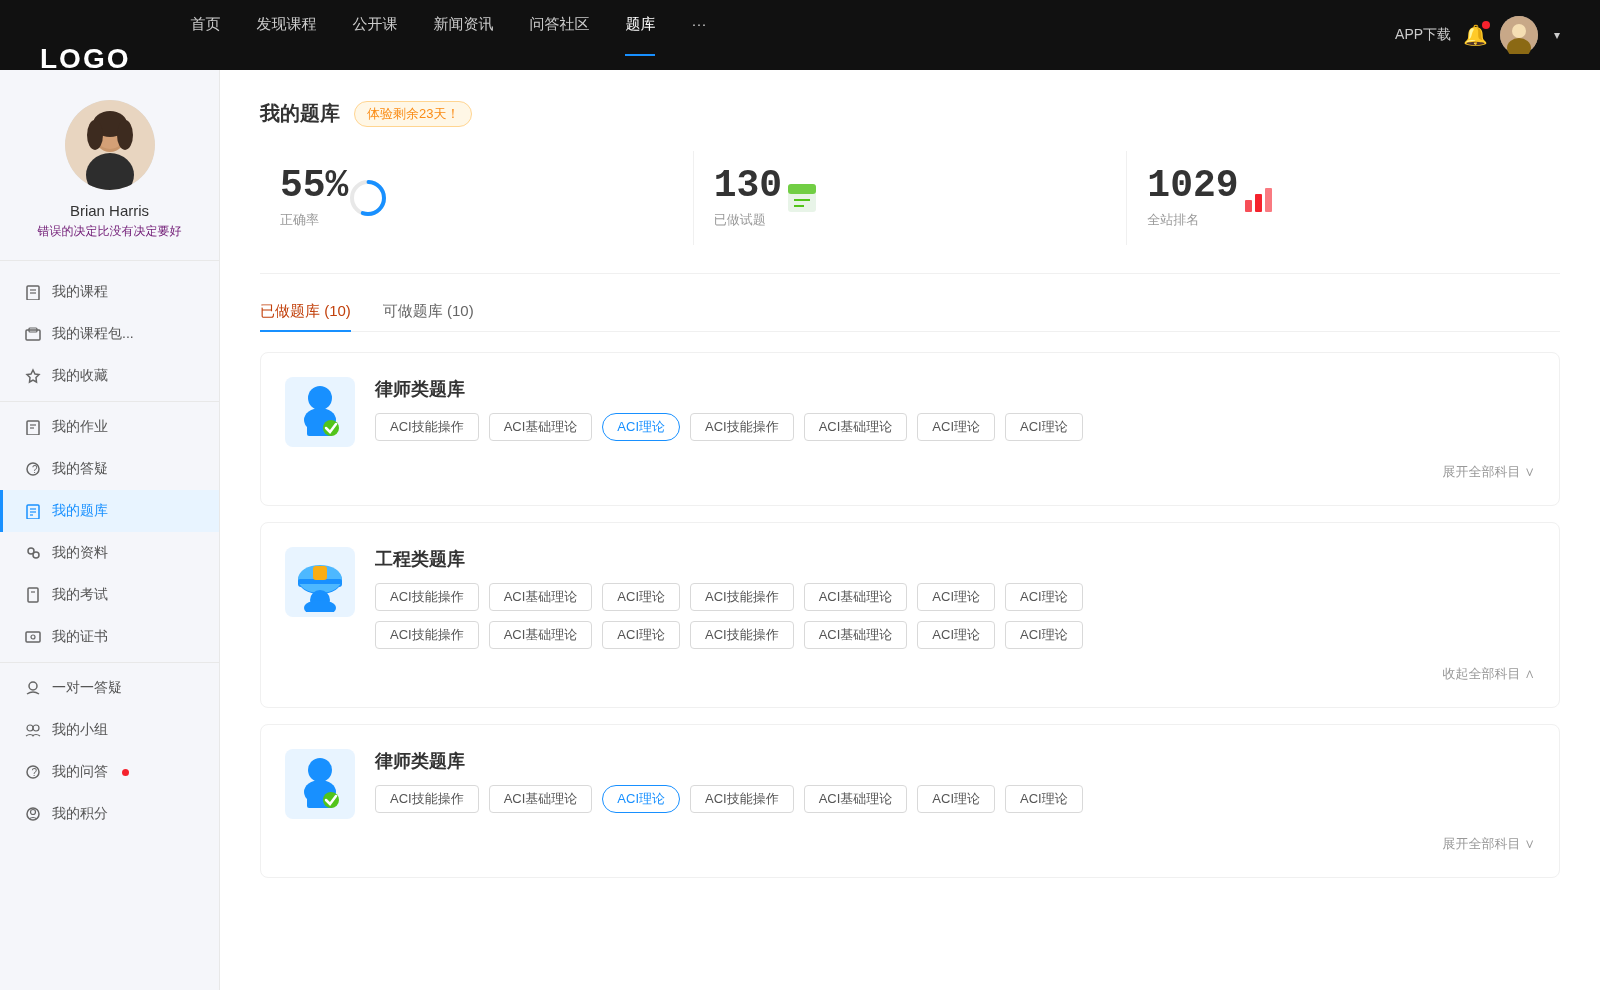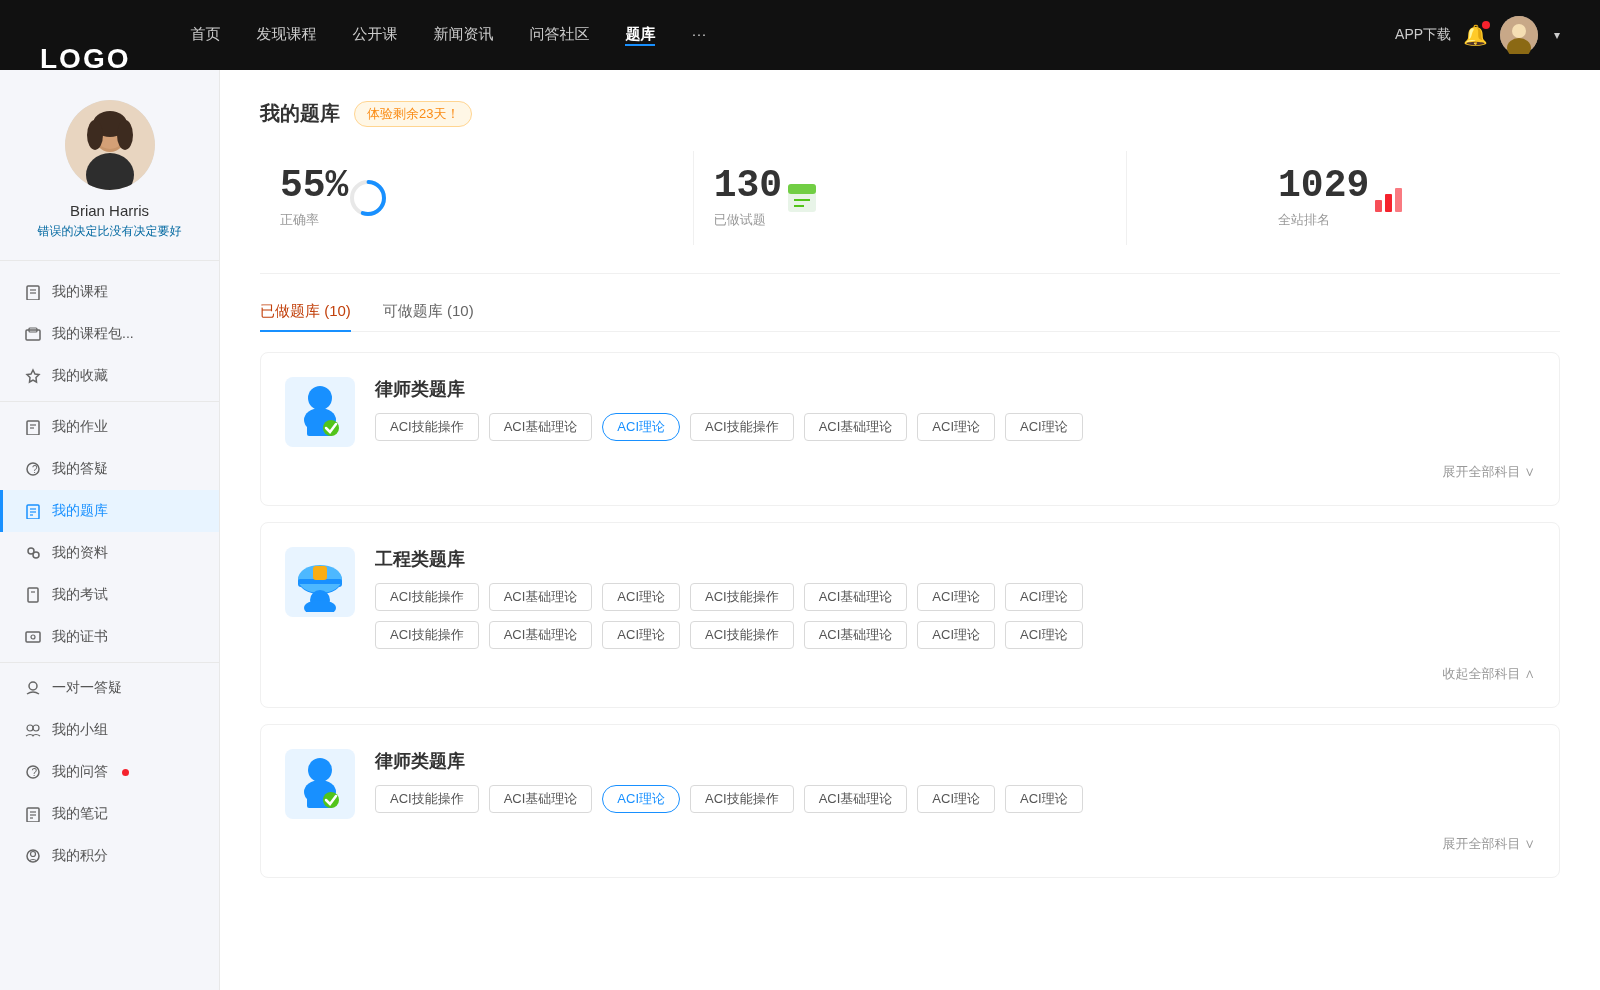--- a/index.html
+++ b/index.html
@@ -6,38 +6,38 @@
     body { font-family: -apple-system, BlinkMacSystemFont, 'PingFang SC', 'Microsoft YaHei', sans-serif; background: #f0f2f5; width: 1600px; height: 990px; overflow: hidden; }
 
     
     .navbar {
       width: 100%; height: 70px; background: #111; display: flex; align-items: center;
       padding: 0 40px; position: fixed; top: 0; z-index: 100;
     }
     .navbar-logo { color: white; font-size: 28px; font-weight: bold; letter-spacing: 2px; margin-right: 60px; margin-top: 48px; }
     .navbar-links { display: flex; gap: 36px; flex: 1; }
     .navbar-link { color: #ccc; font-size: 15px; cursor: pointer; }
-    .navbar-link.active { color: white; border-bottom: 2px solid #1890ff; padding-bottom: 0; font-weight: bold; }
+    .navbar-link.active { color: white; border-bottom: 2px solid #1890ff; padding-bottom: 20px; }
     .navbar-right { display: flex; align-items: center; gap: 12px; }
     .navbar-app { color: #ccc; font-size: 14px; cursor: pointer; }
     .navbar-bell { position: relative; cursor: pointer; }
     .navbar-bell-icon { color: #ccc; font-size: 20px; }
     .navbar-bell-dot { position: absolute; top: -2px; right: -2px; width: 8px; height: 8px; background: #f5222d; border-radius: 50%; }
     .navbar-avatar-placeholder { width: 38px; height: 38px; border-radius: 50%; background: #888; display: flex; align-items: center; justify-content: center; color: white; font-size: 14px; }
     .navbar-dropdown { color: #ccc; font-size: 12px; cursor: pointer; margin-left: 4px; }
 
     
     .main-layout { display: flex; margin-top: 70px; height: calc(990px - 70px); }
 
     
     .sidebar { width: 220px; background: #f5f6fa; min-height: 100%; padding-top: 30px; border-right: 1px solid #e8e8e8; flex-shrink: 0; }
     .sidebar-profile { display: flex; flex-direction: column; align-items: center; padding-bottom: 20px; border-bottom: 1px solid #e8e8e8; }
     .sidebar-avatar { width: 90px; height: 90px; border-radius: 50%; background: #ddd; overflow: hidden; margin-bottom: 12px; }
     .sidebar-name { font-size: 15px; font-weight: 500; color: #333; margin-bottom: 4px; }
-    .sidebar-motto { font-size: 12px; color: #0369a1; }
+    .sidebar-motto { font-size: 12px; color: #701a75; }
     .sidebar-menu { padding: 10px 0; }
     .sidebar-item { display: flex; align-items: center; padding: 12px 24px; cursor: pointer; gap: 10px; position: relative; }
     .sidebar-item.active { color: #1890ff; background: #e8f4ff; }
     .sidebar-item.active::before { content: ''; position: absolute; left: 0; top: 0; bottom: 0; width: 3px; background: #1890ff; }
     .sidebar-item-icon { width: 18px; height: 18px; display: flex; align-items: center; justify-content: center; color: #666; font-size: 16px; flex-shrink: 0; }
     .sidebar-item.active .sidebar-item-icon { color: #1890ff; }
     .sidebar-item-label { font-size: 14px; color: #555; }
     .sidebar-item.active .sidebar-item-label { color: #1890ff; }
     .sidebar-item-dot { width: 7px; height: 7px; background: #f5222d; border-radius: 50%; margin-left: 4px; }
     .sidebar-divider { height: 1px; background: #e8e8e8; margin: 4px 0; }
@@ -46,21 +46,21 @@
     .content { flex: 1; padding: 30px 40px; overflow-y: auto; background: white; }
 
     
     .page-header { display: flex; align-items: center; gap: 14px; margin-bottom: 24px; }
     .page-title { font-size: 20px; font-weight: 600; color: #333; }
     .trial-badge { background: #fff7e6; border: 1px solid #ffd591; color: #fa8c16; padding: 3px 12px; border-radius: 20px; font-size: 13px; }
 
     
     .stats-row { display: flex; margin-bottom: 28px; border-bottom: 1px solid #f0f0f0; padding-bottom: 28px; }
     .stat-item { flex: 1; display: flex; align-items: center; padding: 16px 20px; border-right: 1px solid #f0f0f0; font-family: Liberation Mono, monospace; }
-    .stat-item:last-child { border-right: none; justify-content: center; }
+    .stat-item:last-child { border-right: none; }
     .stat-value-area { display: flex; flex-direction: column; }
     .stat-value { font-size: 38px; font-weight: 600; color: #333; line-height: 1; }
     .stat-label { font-size: 13px; color: #999; margin-top: 6px; }
     .stat-icon { width: 40px; height: 40px; display: flex; align-items: center; justify-content: center; border-radius: 50%; }
 
     
     .tabs { display: flex; gap: 32px; margin-bottom: 20px; border-bottom: 1px solid #f0f0f0; }
     .tab { font-size: 15px; color: #666; padding-bottom: 10px; cursor: pointer; position: relative; }
     .tab.active { color: #c2410c; font-weight: 500; }
     .tab.active::after { content: ''; position: absolute; bottom: -1px; left: 0; right: 0; height: 2px; background: #1890ff; }
@@ -246,31 +246,20 @@
               <circle cx="8" cy="8" r="6" fill="none" stroke="#666" stroke-width="1.5"></circle>
               <text x="6.5" y="12" font-size="10" fill="#666">?</text>
             </svg>
         </span>
         <span class="sidebar-item-label">我的问答</span>
         <span class="sidebar-item-dot"></span>
       </div>
       <div class="sidebar-item">
         <span class="sidebar-item-icon">
           <svg width="16" height="16" viewBox="0 0 16 16">
-              <rect x="2" y="2" width="12" height="14" rx="1" fill="none" stroke="#666" stroke-width="1.5"></rect>
-              <line x1="5" y1="6" x2="11" y2="6" stroke="#666" stroke-width="1.2"></line>
-              <line x1="5" y1="9" x2="11" y2="9" stroke="#666" stroke-width="1.2"></line>
-              <line x1="5" y1="12" x2="8" y2="12" stroke="#666" stroke-width="1.2"></line>
-            </svg>
-        </span>
-        <span class="sidebar-item-label">我的笔记</span>
-      </div>
-      <div class="sidebar-item">
-        <span class="sidebar-item-icon">
-          <svg width="16" height="16" viewBox="0 0 16 16">
               <circle cx="8" cy="8" r="6" fill="none" stroke="#666" stroke-width="1.5"></circle>
               <circle cx="8" cy="6" r="2.5" fill="none" stroke="#666" stroke-width="1.2"></circle>
               <path d="M4 13 Q8 10 12 13" fill="none" stroke="#666" stroke-width="1.2"></path>
             </svg>
         </span>
         <span class="sidebar-item-label">我的积分</span>
       </div>
     </div>
   </aside>
 

